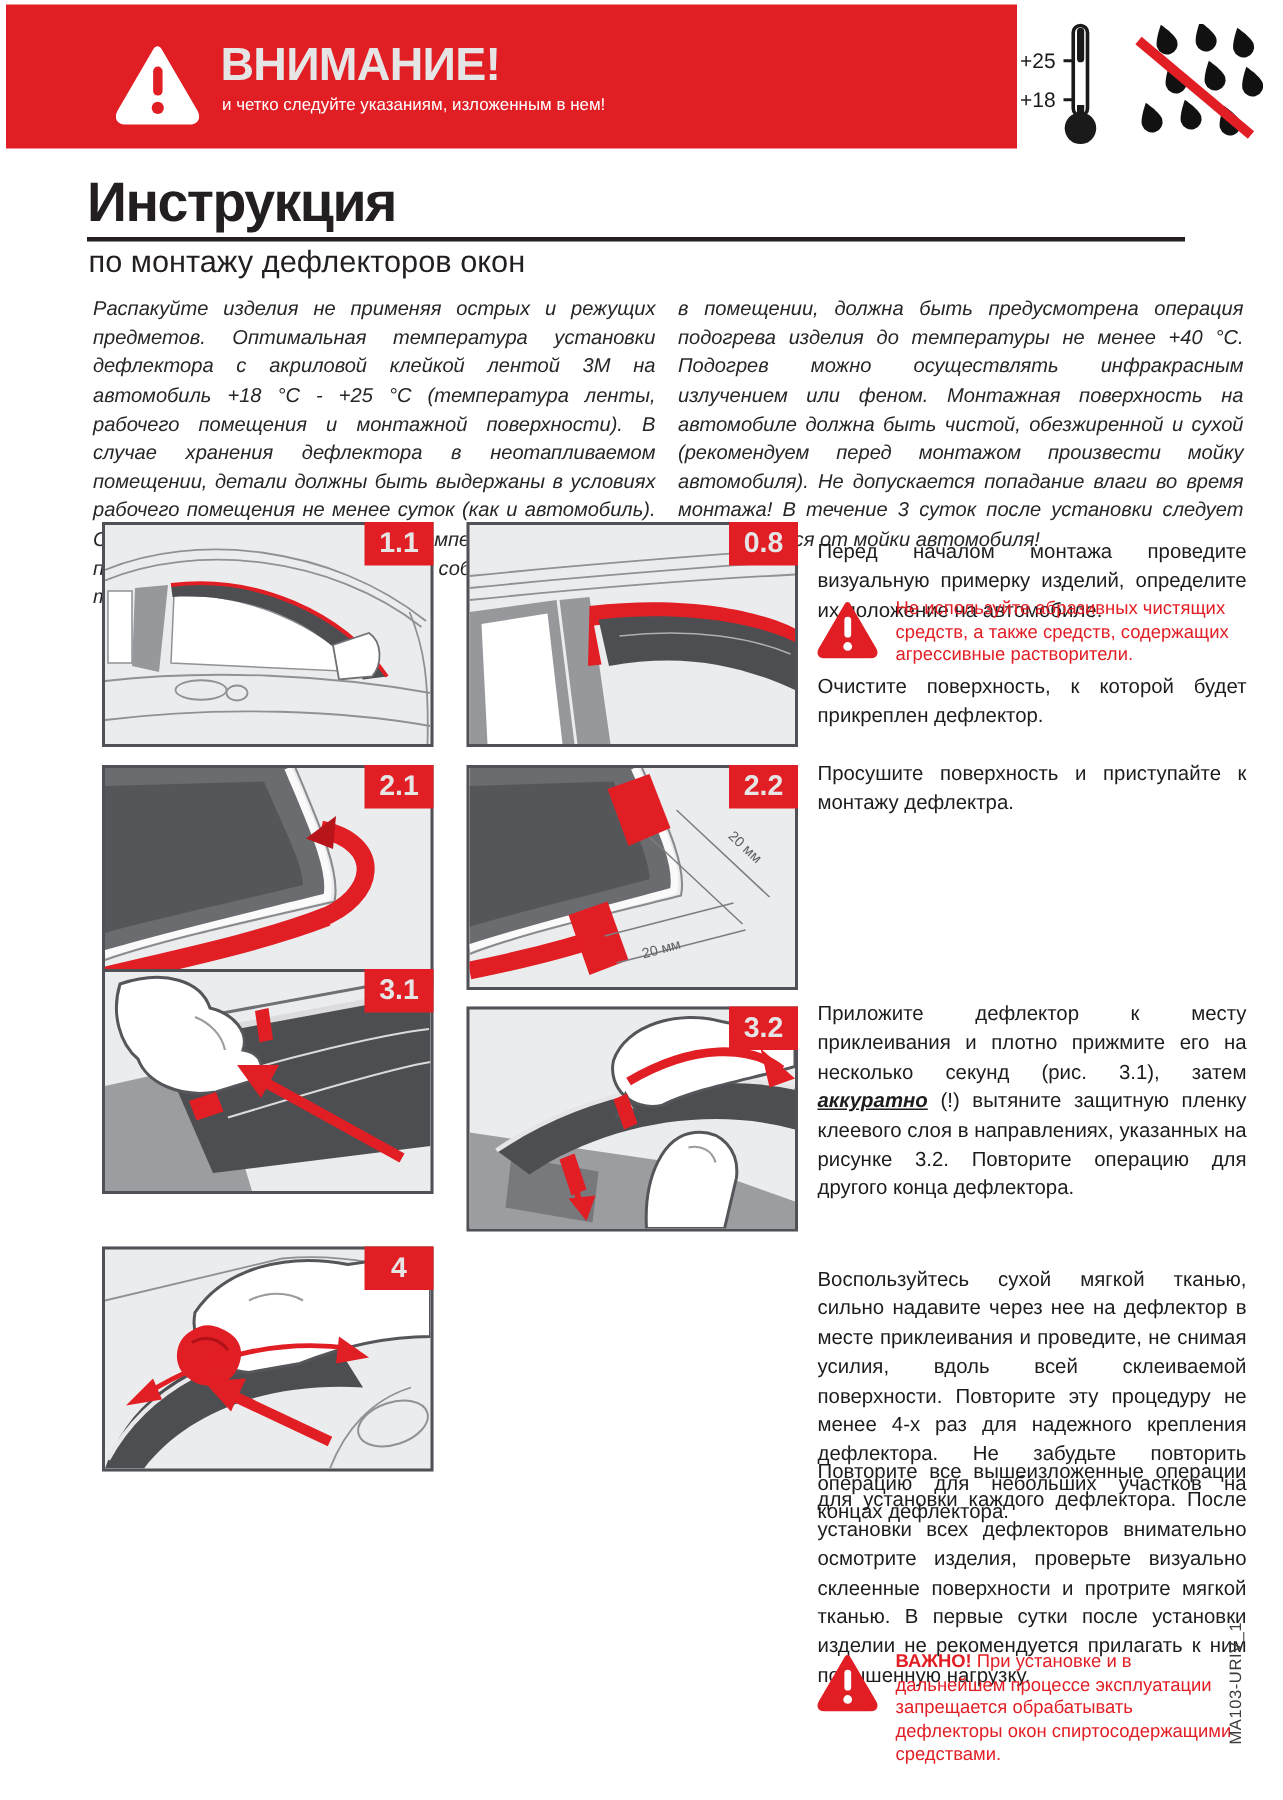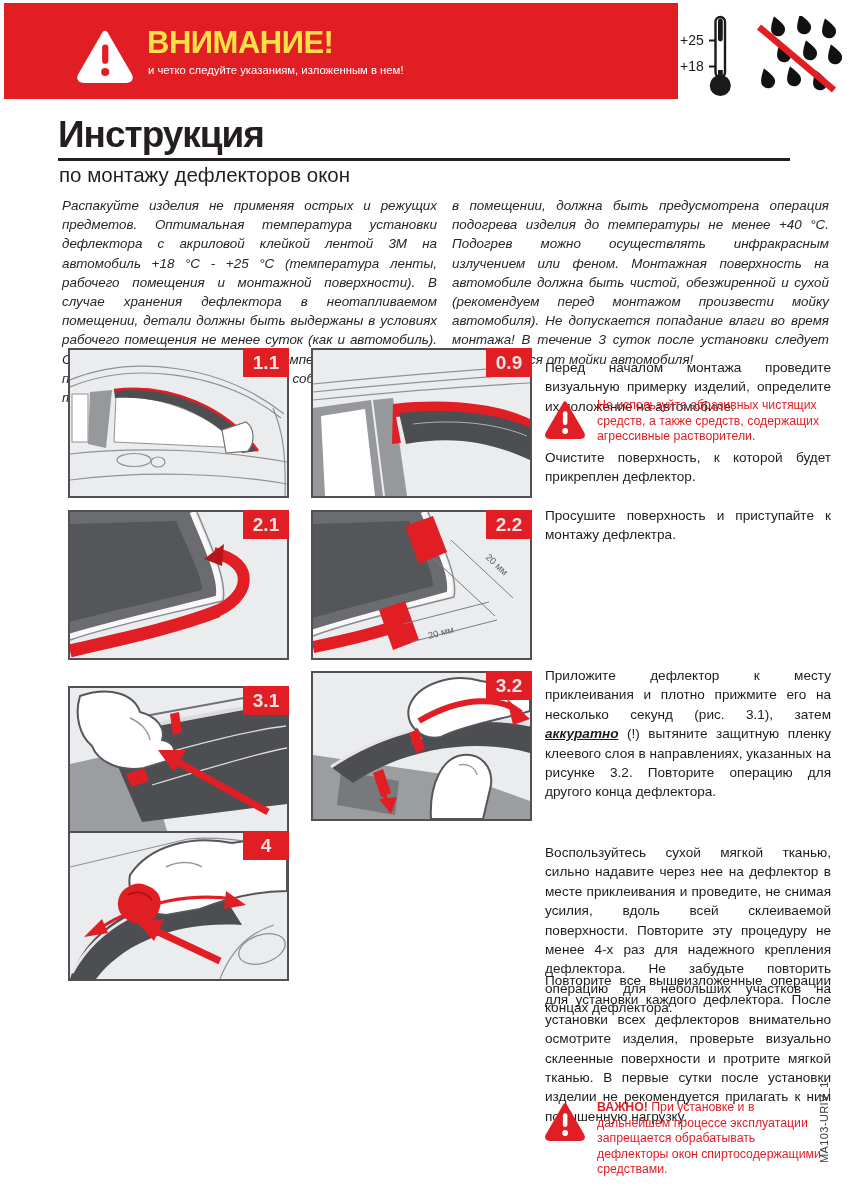--- a/index.html
+++ b/index.html
@@ -2,21 +2,21 @@
 <html><head>
 <meta charset="utf-8">
 <style>
   html,body{margin:0;padding:0;background:#fff;}
   #page{position:relative;width:855px;height:1200px;background:#fff;overflow:hidden;
         font-family:"Liberation Sans",sans-serif;color:#231f20;}
 
   
   .banner{position:absolute;left:4px;top:3px;width:674px;height:96px;background:#e21e25;}
   .banner-tri{position:absolute;left:72px;top:24px;width:58px;height:58px;}
-  .attn-title{position:absolute;left:143px;top:22px;font-size:31px;font-weight:bold;color:#fde047;letter-spacing:-.5px;}
+  .attn-title{position:absolute;left:143px;top:22px;font-size:31px;font-weight:bold;color:#e5e5e5;letter-spacing:-.5px;}
   .attn-sub{position:absolute;left:144px;top:61px;font-size:11.3px;line-height:13.5px;color:#fff;}
   .guarantee{position:absolute;left:448px;top:26px;width:232px;font-size:15px;font-weight:bold;
              line-height:20px;color:#fff;}
 
   
   .thermo{position:absolute;left:680px;top:14px;width:60px;height:84px;}
   .norain{position:absolute;left:750px;top:16px;width:92px;height:82px;}
 
   
   .title-main{position:absolute;left:58px;top:114px;font-size:37px;font-weight:bold;letter-spacing:-1px;}
@@ -125,21 +125,21 @@
       <path class="figline" d="M0 34 C80 26 160 20 217 16"></path>
       <path class="figline" d="M0 42 C80 34 160 28 217 24"></path>
       <path class="figline" d="M0 50 C80 42 160 36 217 33"></path>
       <polygon points="0,58 58,50 70,146 0,146" fill="#96989b"></polygon>
       <polygon points="8,66 52,59 62,146 12,146" fill="#fff"></polygon>
       <polygon points="60,50 80,48 94,146 72,146" fill="#96989b"></polygon>
       <path d="M80 54 C150 46 197 59 217 69 L217 83 C196 71 150 58 83 67 L88 93 L79 94 Z" fill="#e21e25"></path>
       <path d="M86 63 C150 56 197 68 217 78 L217 110 C180 93 142 85 93 94 Z" fill="#4d4e52"></path>
       <path d="M100 74 C150 68 190 76 214 86" fill="none" stroke="#fff" stroke-width="1" opacity=".55"></path>
     </svg>
-    <div class="badge">0.9</div>
+    <div class="badge">0.8</div>
   </div>
 
   <div class="panel" style="left:68px;top:510px;">
     <svg viewBox="0 0 217 146">
       <path d="M0 0 L122 0 C138 38 150 68 148 86 C100 98 40 112 0 124 Z" fill="#6b6c70"></path>
       <path d="M0 12 L106 9 C120 42 132 64 132 78 C92 88 36 100 0 110 Z" fill="#55565a"></path>
       <path d="M122 0 C138 38 152 68 148 86 C100 98 40 112 0 124" fill="none" stroke="#fafafa" stroke-width="5"></path>
       <path d="M127 0 C144 40 157 70 153 89 C102 101 40 114 0 128" fill="none" stroke="#8a8b8f" stroke-width="1.4"></path>
       <path d="M0 139 C50 127 104 116 148 99" fill="none" stroke="#e21e25" stroke-width="13"></path>
       <path d="M142 101 C182 86 186 50 144 41" fill="none" stroke="#e21e25" stroke-width="12"></path>
@@ -160,21 +160,21 @@
       <line x1="138" y1="28" x2="200" y2="86" stroke="#7b7d80" stroke-width="1"></line>
       <line x1="120" y1="46" x2="182" y2="104" stroke="#7b7d80" stroke-width="1"></line>
       <text font-size="9.5" fill="#5e6063" transform="translate(172,46) rotate(43)">20 мм</text>
       <line x1="98" y1="130" x2="184" y2="108" stroke="#7b7d80" stroke-width="1"></line>
       <line x1="90" y1="112" x2="176" y2="90" stroke="#7b7d80" stroke-width="1"></line>
       <text font-size="9.5" fill="#5e6063" transform="translate(116,127) rotate(-15)">20 мм</text>
     </svg>
     <div class="badge">2.2</div>
   </div>
 
-  <div class="panel" style="left:68px;top:686px;">
+  <div class="panel" style="left:68px;top:646px;">
     <svg viewBox="0 0 217 146">
       <polygon points="0,76 72,60 98,146 0,146" fill="#9b9da0"></polygon>
       <path d="M20 38 L217 2" stroke="#6f7073" stroke-width="2" fill="none"></path>
       <polygon points="34,46 217,12 217,116 72,134" fill="#4d4e52"></polygon>
       <path d="M34 46 L217 12" stroke="#dcdcde" stroke-width="4" fill="none"></path>
       <path d="M72 72 C122 57 182 42 216 38" stroke="#fff" stroke-width="1.3" fill="none" opacity=".8"></path>
       <path d="M82 97 C132 82 192 64 217 60" stroke="#fff" stroke-width="1.3" fill="none" opacity=".8"></path>
       <path d="M10 8 C40 -2 64 6 70 24 C86 28 96 40 92 52 C104 54 108 64 100 72 L74 80 C50 84 28 74 22 58 C10 48 4 28 10 8 Z" fill="#fff" stroke="#55565a" stroke-width="2"></path>
       <path d="M60 30 C70 34 78 42 80 52" stroke="#9a9b9e" stroke-width="1.4" fill="none"></path>
       <polygon points="100,26 109,24 112,45 103,47" fill="#e21e25"></polygon>

